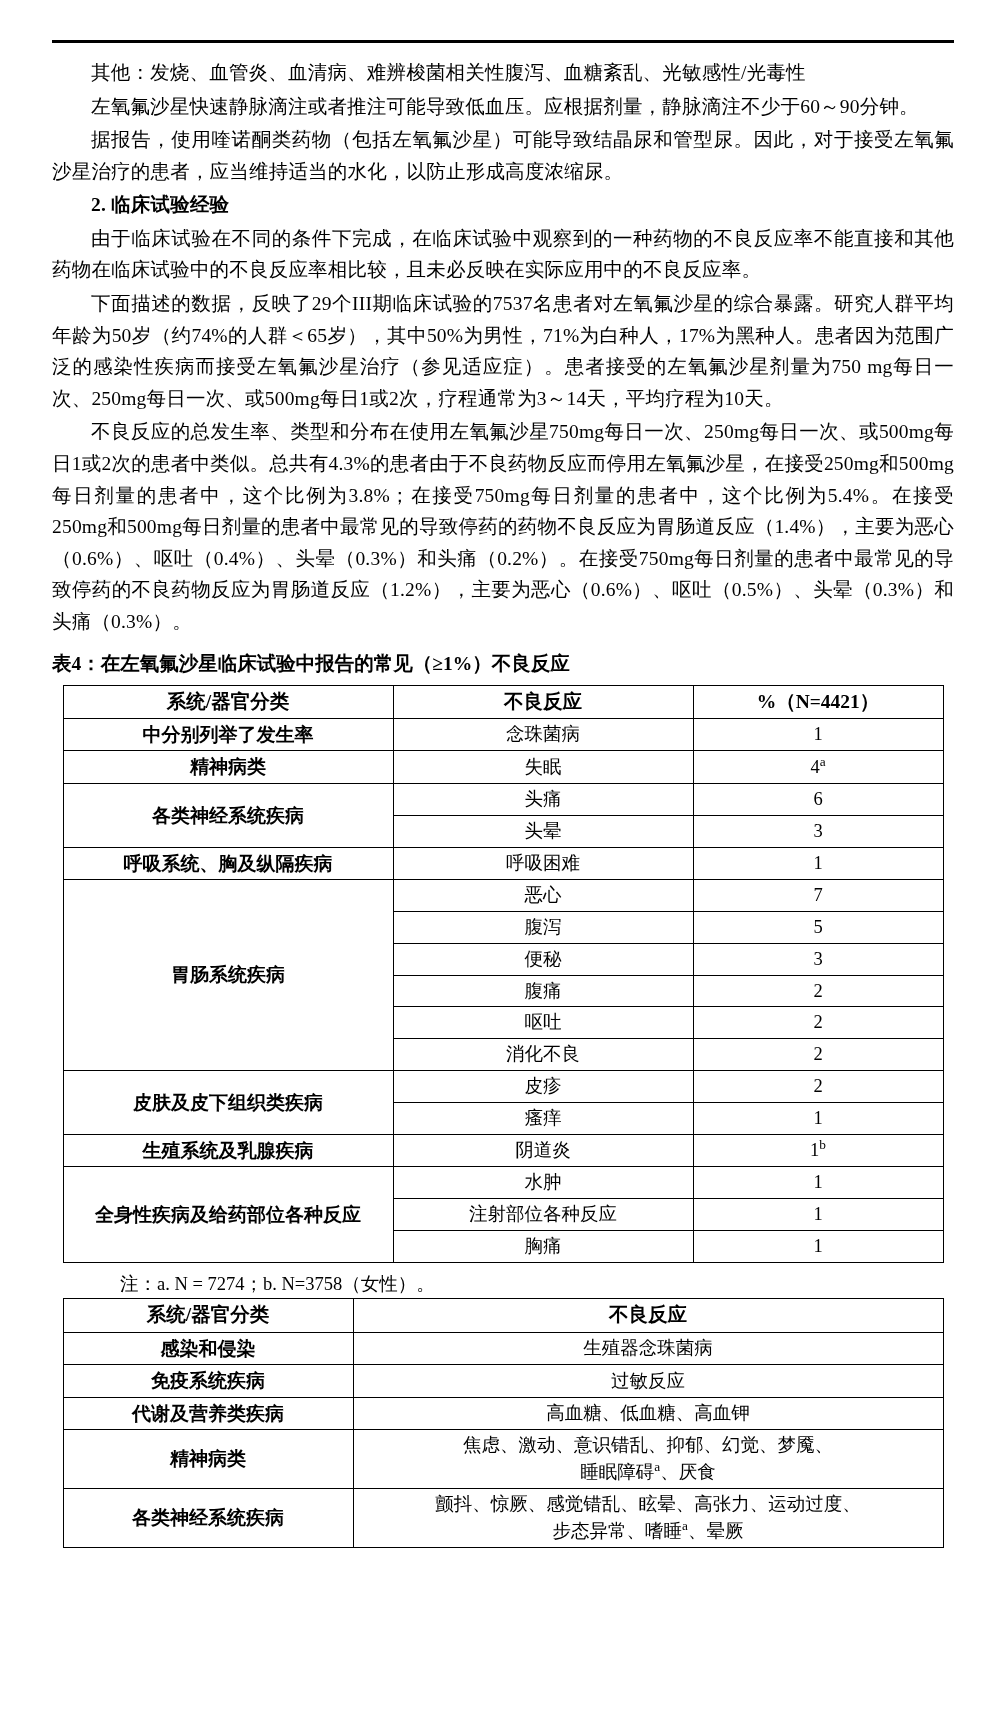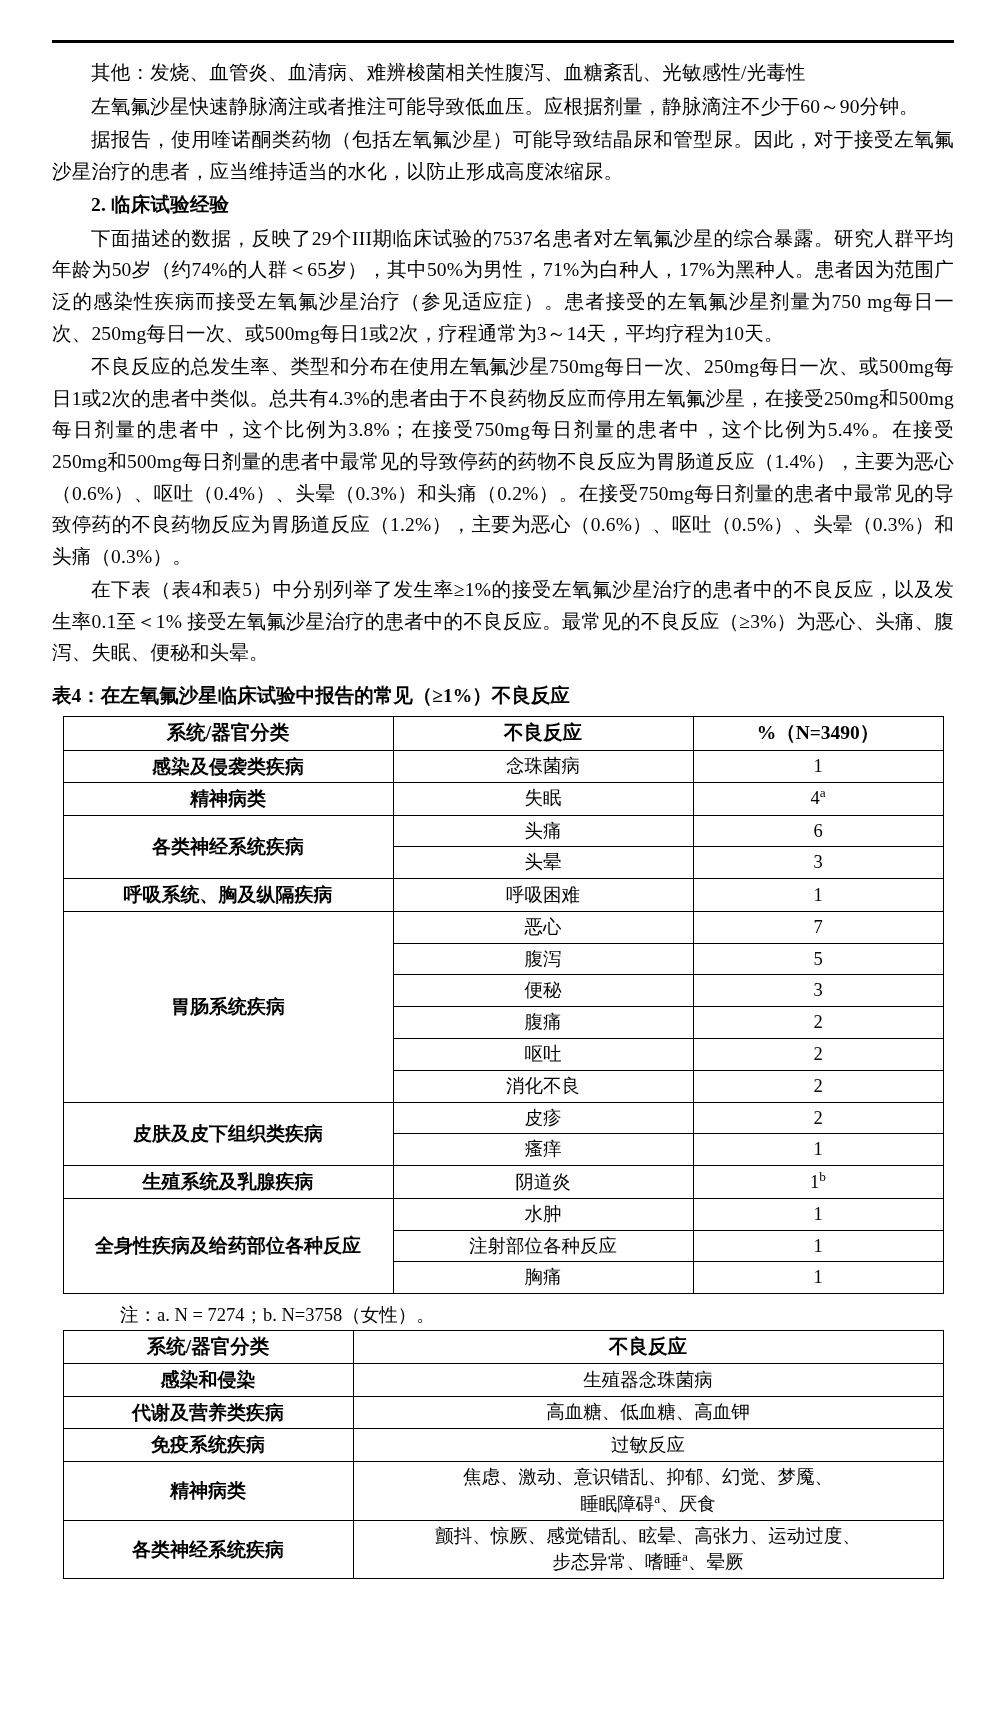--- a/index.html
+++ b/index.html
@@ -90,42 +90,42 @@
 <div class="page">
 
   <hr class="rule">
 
   <p class="indent">其他：发烧、血管炎、血清病、难辨梭菌相关性腹泻、血糖紊乱、光敏感性/光毒性</p>
   <p class="indent">左氧氟沙星快速静脉滴注或者推注可能导致低血压。应根据剂量，静脉滴注不少于60～90分钟。</p>
   <p class="indent">据报告，使用喹诺酮类药物（包括左氧氟沙星）可能导致结晶尿和管型尿。因此，对于接受左氧氟沙星治疗的患者，应当维持适当的水化，以防止形成高度浓缩尿。</p>
 
   <p class="section-head">2. 临床试验经验</p>
 
+  <p class="indent">由于临床试验在不同的条件下完成，在临床试验中观察到的一种药物的不良反应率不能直接和其他药物在临床试验中的不良反应率相比较，且未必反映在实际应用中的不良反应率。</p>
   <p class="indent">下面描述的数据，反映了29个III期临床试验的7537名患者对左氧氟沙星的综合暴露。研究人群平均年龄为50岁（约74%的人群＜65岁），其中50%为男性，71%为白种人，17%为黑种人。患者因为范围广泛的感染性疾病而接受左氧氟沙星治疗（参见适应症）。患者接受的左氧氟沙星剂量为750 mg每日一次、250mg每日一次、或500mg每日1或2次，疗程通常为3～14天，平均疗程为10天。</p>
   <p class="indent">不良反应的总发生率、类型和分布在使用左氧氟沙星750mg每日一次、250mg每日一次、或500mg每日1或2次的患者中类似。总共有4.3%的患者由于不良药物反应而停用左氧氟沙星，在接受250mg和500mg每日剂量的患者中，这个比例为3.8%；在接受750mg每日剂量的患者中，这个比例为5.4%。在接受250mg和500mg每日剂量的患者中最常见的导致停药的药物不良反应为胃肠道反应（1.4%），主要为恶心（0.6%）、呕吐（0.4%）、头晕（0.3%）和头痛（0.2%）。在接受750mg每日剂量的患者中最常见的导致停药的不良药物反应为胃肠道反应（1.2%），主要为恶心（0.6%）、呕吐（0.5%）、头晕（0.3%）和头痛（0.3%）。</p>
-  <p class="indent">在下表（表4和表5）中分别列举了发生率≥1%的接受左氧氟沙星治疗的患者中的不良反应，以及发生率0.1至＜1% 接受左氧氟沙星治疗的患者中的不良反应。最常见的不良反应（≥3%）为恶心、头痛、腹泻、失眠、便秘和头晕。</p>
 
   <div class="table-caption">表4：在左氧氟沙星临床试验中报告的常见（≥1%）不良反应</div>
 
   <table class="doc">
     <colgroup>
       <col style="width:330px">
       <col style="width:300px">
       <col style="width:250px">
     </colgroup>
     <thead>
       <tr>
         <th>系统/器官分类</th>
         <th>不良反应</th>
-        <th>%（N=3490）</th>
+        <th>%（N=4421）</th>
       </tr>
     </thead>
     <tbody>
       <tr>
-        <td class="cat">感染及侵袭类疾病</td>
+        <td class="cat">中分别列举了发生率</td>
         <td>念珠菌病</td>
         <td>1</td>
       </tr>
       <tr>
         <td class="cat">精神病类</td>
         <td>失眠</td>
         <td><span>4</span><span class="sup">a</span></td>
       </tr>
       <tr>
         <td class="cat" rowspan="2">各类神经系统疾病</td>
@@ -209,26 +209,26 @@
         <th>系统/器官分类</th>
         <th>不良反应</th>
       </tr>
     </thead>
     <tbody>
       <tr>
         <td class="cat">感染和侵染</td>
         <td>生殖器念珠菌病</td>
       </tr>
       <tr>
+        <td class="cat">免疫系统疾病</td>
+        <td>过敏反应</td>
+      </tr>
+      <tr>
         <td class="cat">代谢及营养类疾病</td>
         <td>高血糖、低血糖、高血钾</td>
-      </tr>
-      <tr>
-        <td class="cat">免疫系统疾病</td>
-        <td>过敏反应</td>
       </tr>
       <tr>
         <td class="cat">精神病类</td>
         <td class="multi">
           <span>焦虑、激动、意识错乱、抑郁、幻觉、梦魇、</span><br>
           <span>睡眠障碍<span class="sup">a</span>、厌食</span>
         </td>
       </tr>
       <tr>
         <td class="cat">各类神经系统疾病</td>

